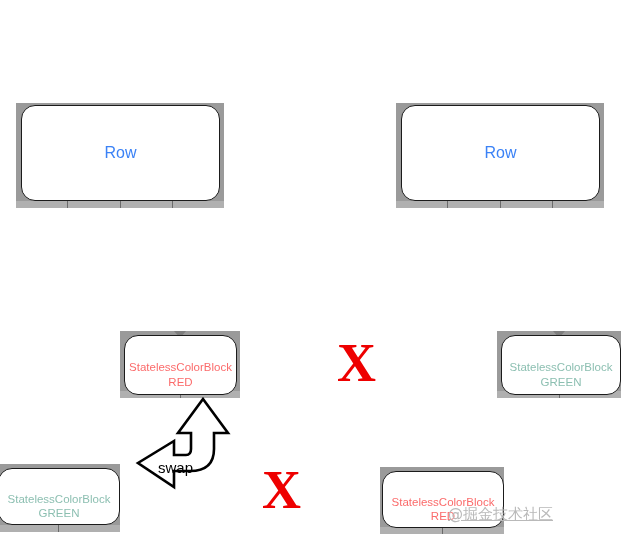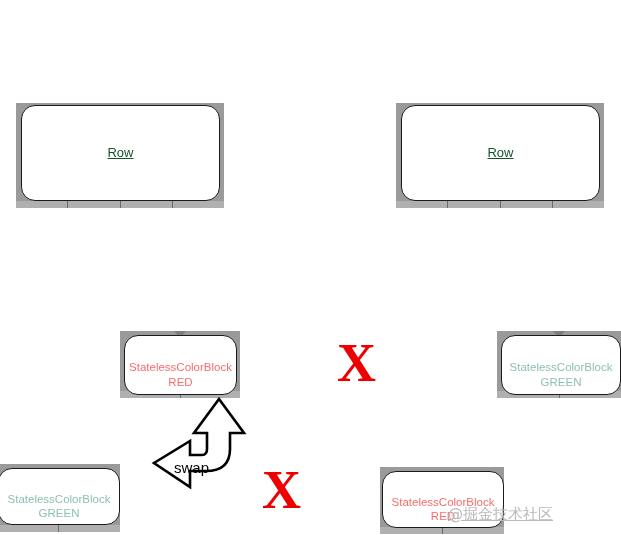--- a/index.html
+++ b/index.html
@@ -58,23 +58,22 @@
     box-sizing: border-box;
     display: flex;
     align-items: center;
     justify-content: center;
     text-align: center;
     line-height: 1.25;
   }
   .card-label { display: block; }
 
   .card.row-card .card-label {
-    color: #14532d;
-    font-size: 13px;
-    text-decoration: underline;
+    color: #3b82f6;
+    font-size: 16px;
   }
   .card.block-card .card-label {
     font-size: 11.5px;
     margin-top: 19px;
   }
   .tone-red   { color: #fb6b6b; }
   .tone-green { color: #8cbfb1; }
 
   
   .x-mark {
@@ -185,21 +184,21 @@
         <i></i>
     </div>
   </div>
   <div class="card block-card" style="left:382px; top:471px; width:122px; height:57px;">
     <span class="card-label tone-red">
       <span>StatelessColorBlock</span><br>
       <span>RED</span>
     </span>
   </div>
 
-  <div class="swap-arrow" style="left:144px; top:397px; width:106px; height:100px;">
+  <div class="swap-arrow" style="left:128px; top:397px; width:106px; height:100px;">
     <svg width="106" height="100" viewBox="0 0 106 100">
       <path d="M 75 2
                L 100 36
                L 86 36
                L 86 52
                Q 86 74 62 74
                L 46 74
                L 46 90
                L 10 66
                L 46 44

